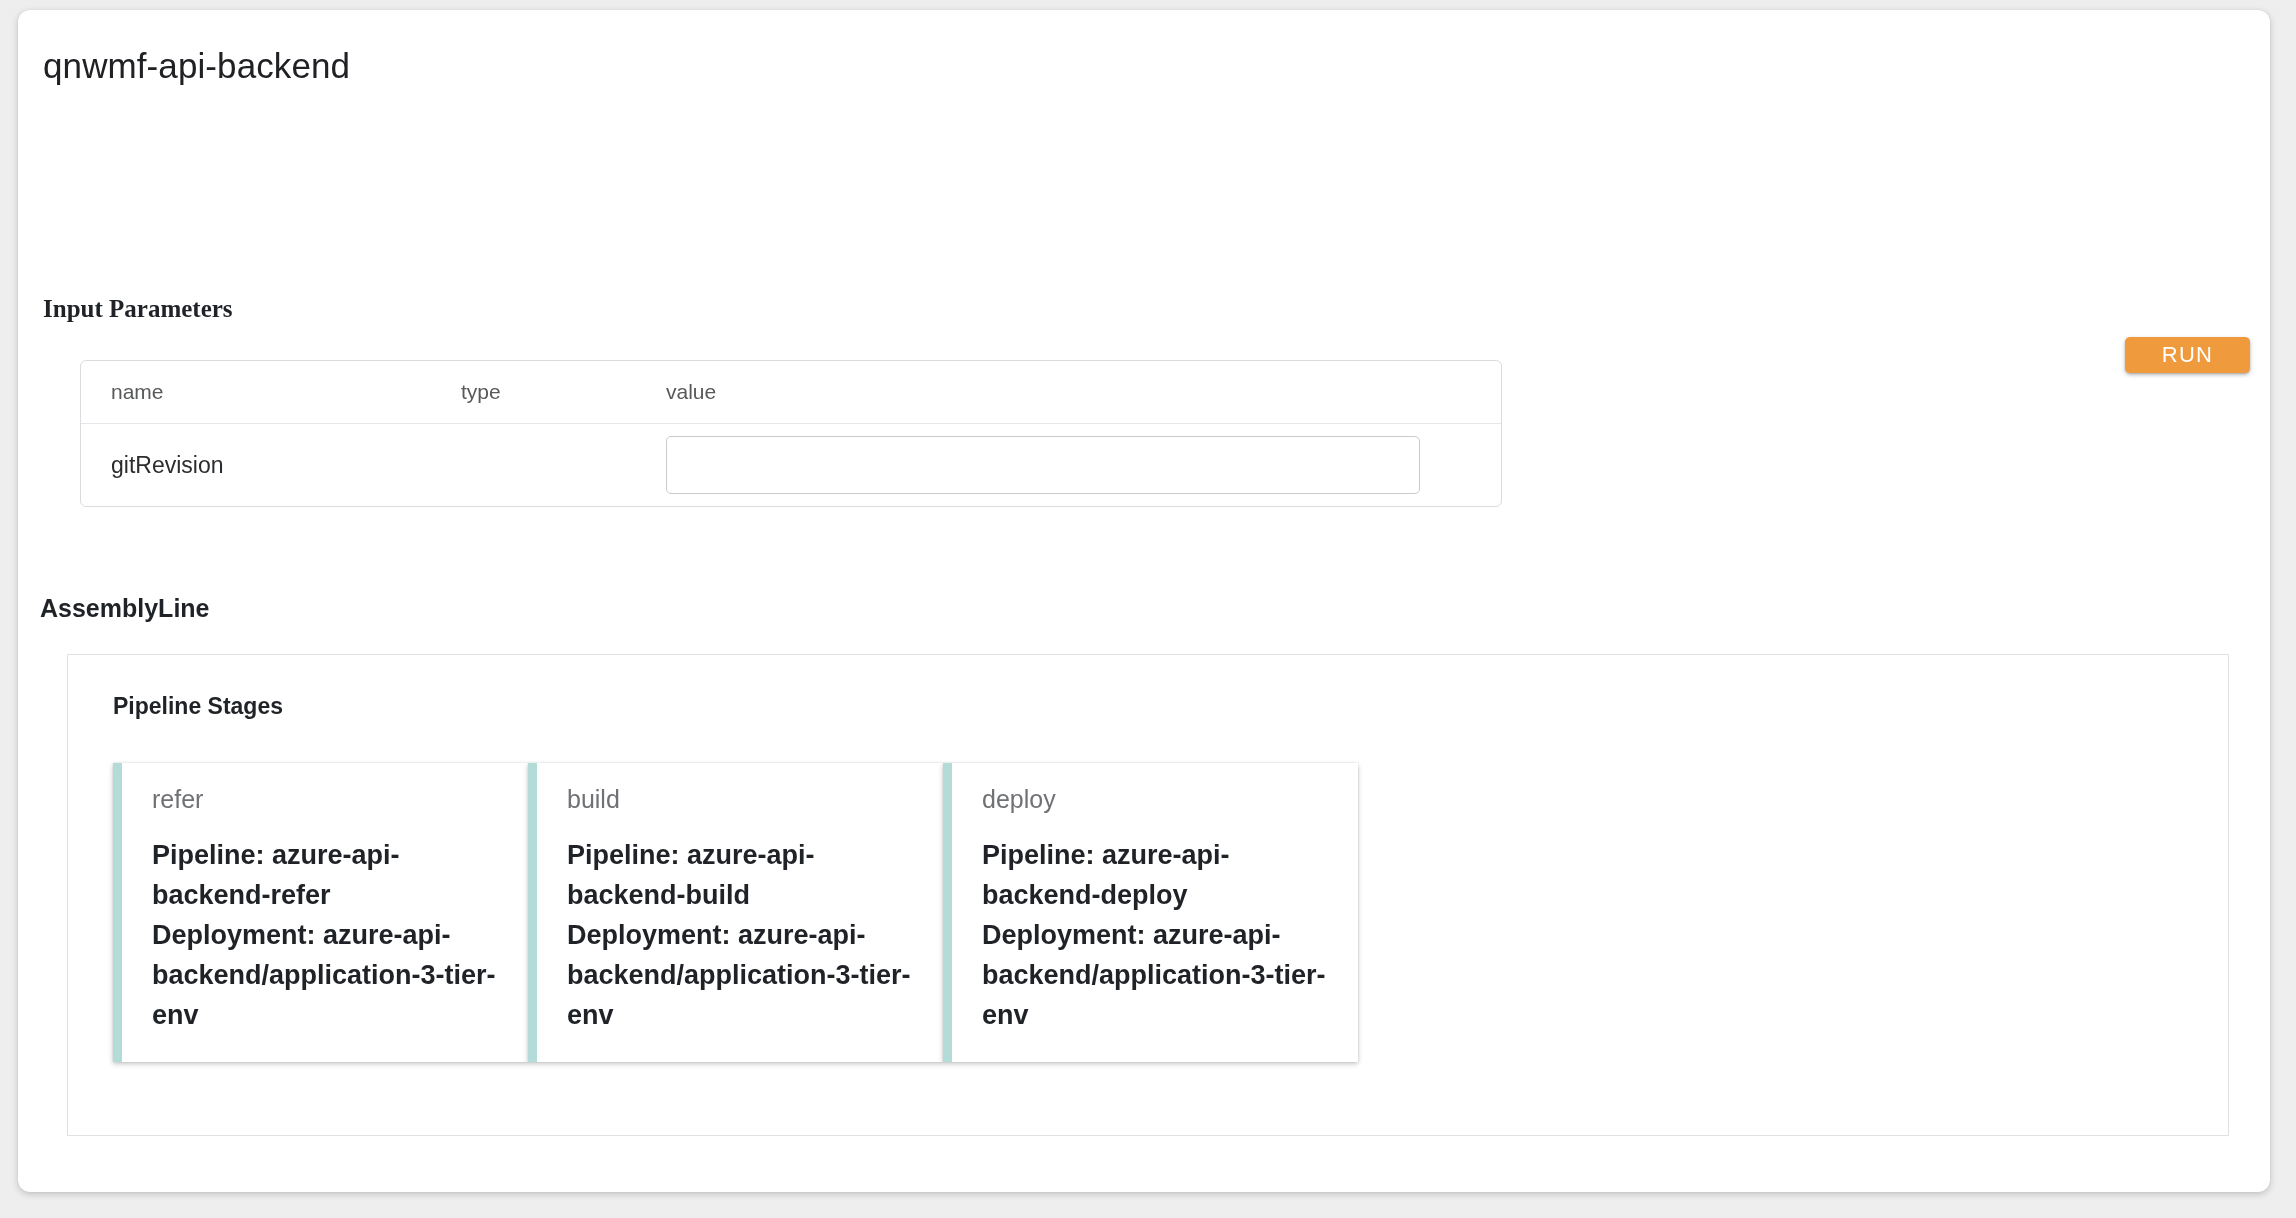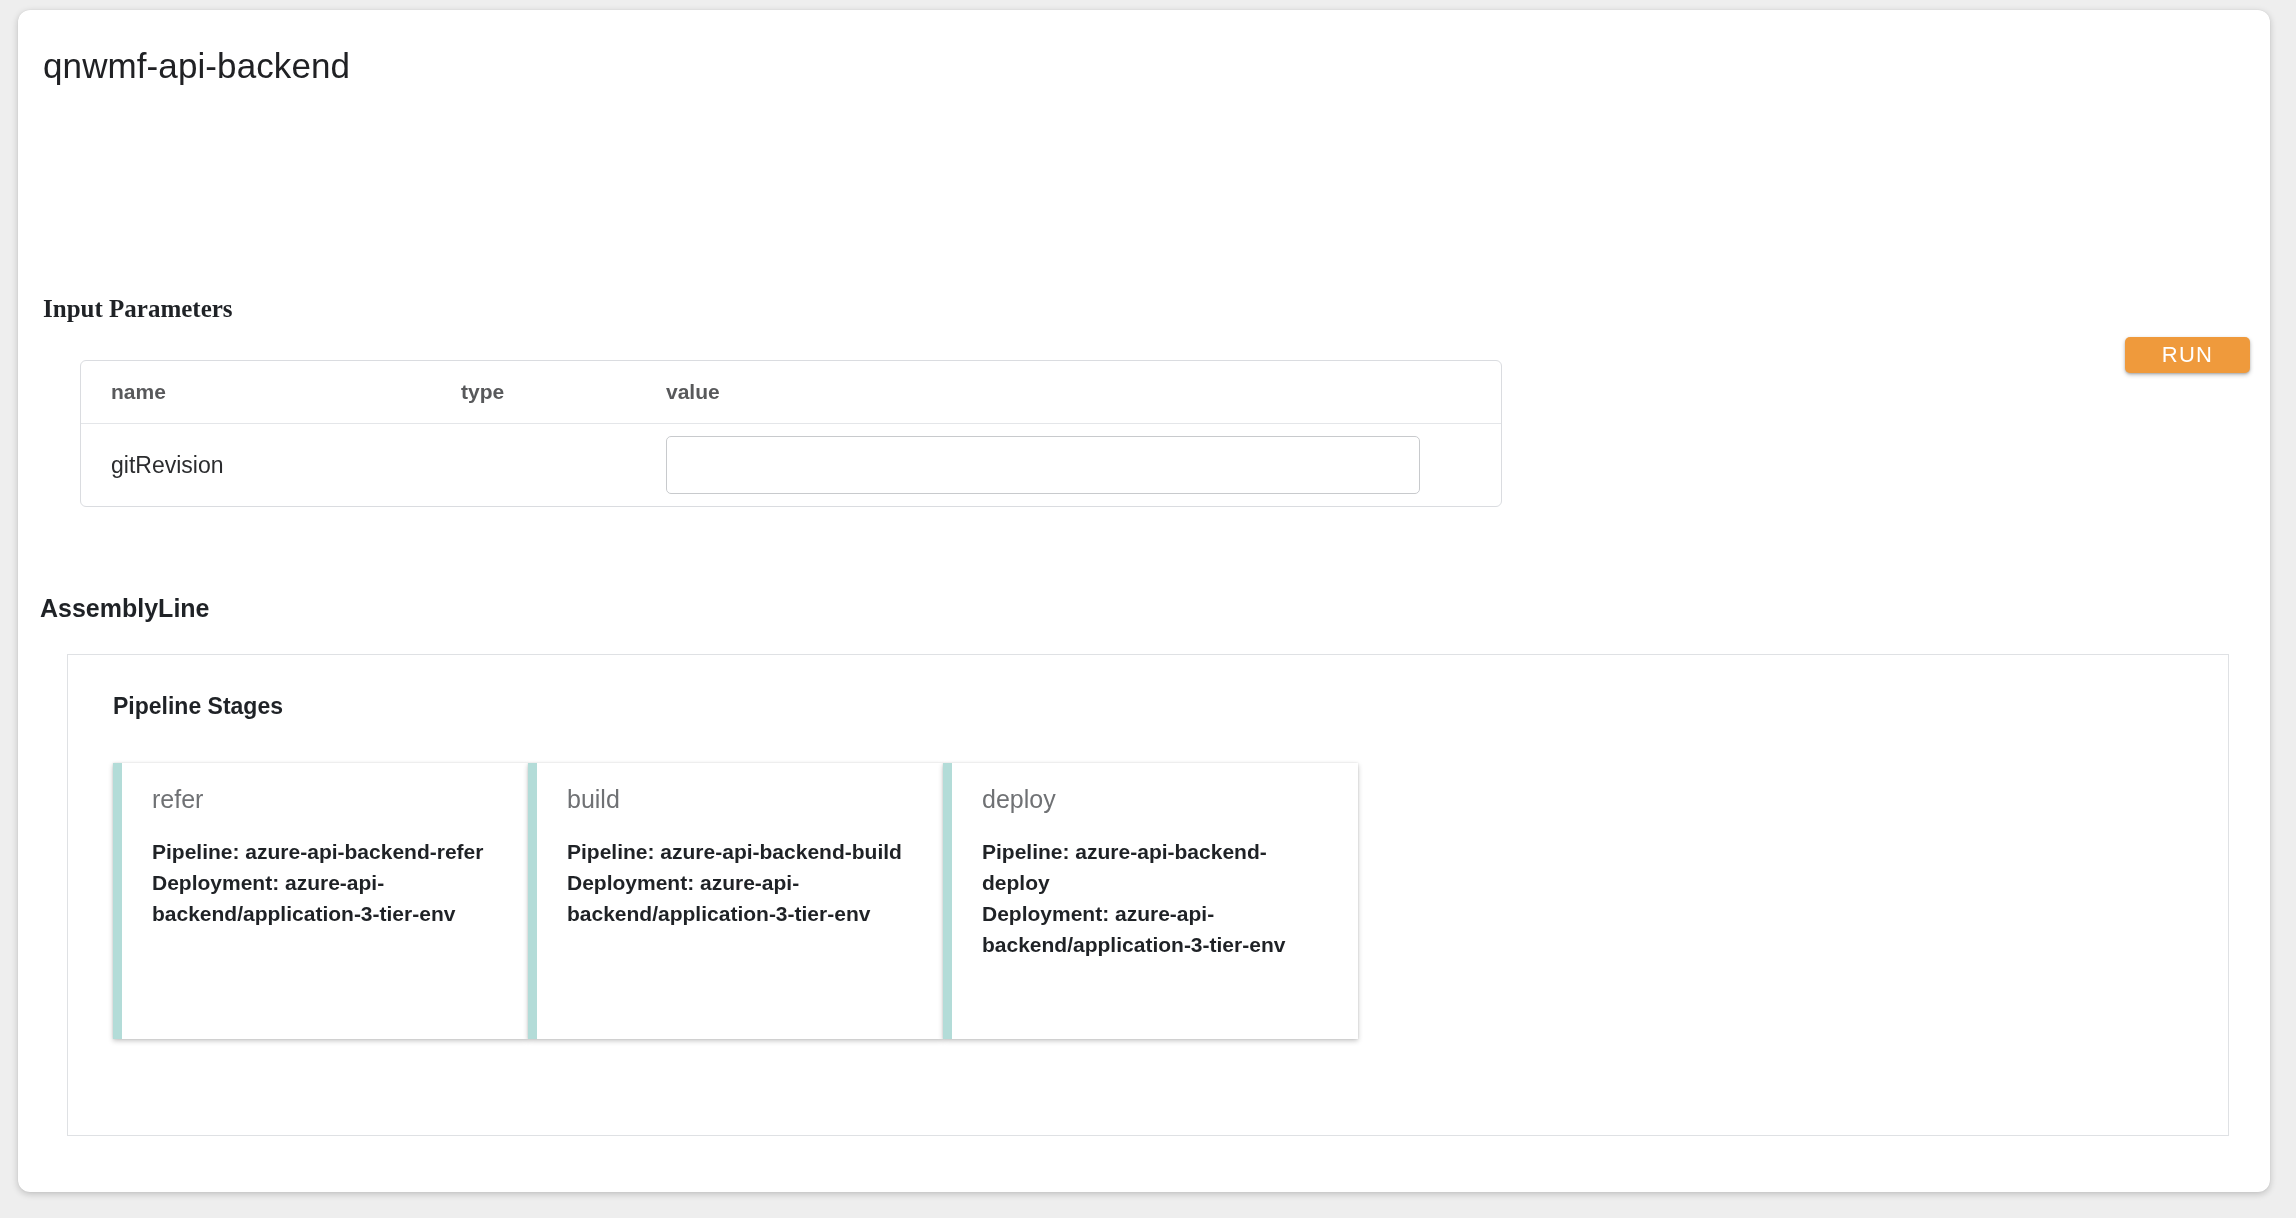--- a/index.html
+++ b/index.html
@@ -93,21 +93,21 @@
     overflow: hidden;
   }
   #params-head {
     display: flex;
     align-items: center;
     height: 62px;
     border-bottom: 1px solid #e4e6e9;
   }
   #params-head .th {
     font-size: 21px;
-    font-weight: bold;
+    font-weight: normal;
     color: #58595b;
   }
   .col-name  { width: 380px; padding-left: 30px; box-sizing: border-box; }
   .col-type  { width: 205px; box-sizing: border-box; }
   .col-value { flex: 1; box-sizing: border-box; }
 
   .params-row {
     display: flex;
     align-items: center;
     height: 82px;
@@ -185,21 +185,21 @@
     padding: 22px 32px 26px 30px;
     cursor: pointer;
   }
   .stage-name {
     font-size: 25px;
     color: #6f7174;
     font-weight: 400;
     margin-bottom: 22px;
   }
   .stage-line {
-    font-size: 21px;
+    font-size: 27px;
     font-weight: bold;
     color: #1f2226;
     line-height: 1.48;
     word-break: break-word;
   }
 </style>
 </head>
 <body>
 
 <div id="app-panel">

